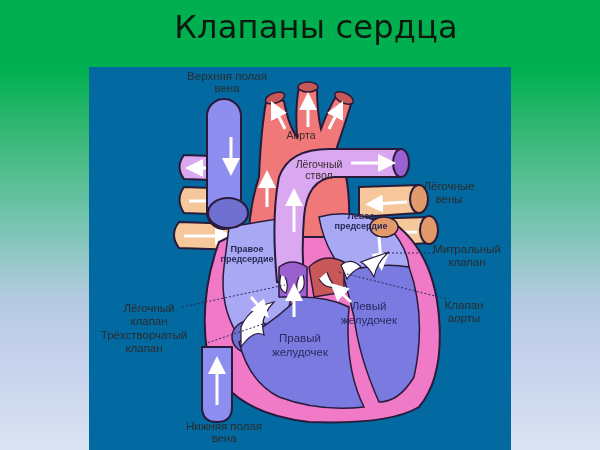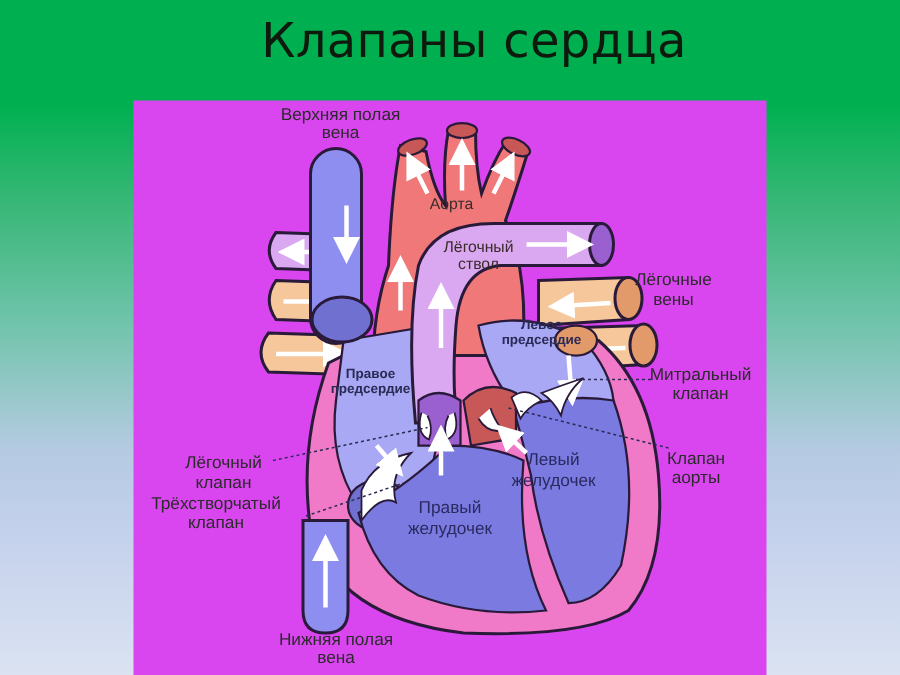--- a/index.html
+++ b/index.html
@@ -6,21 +6,21 @@
   body {
     width:600px; height:450px; overflow:hidden; position:relative;
     background: linear-gradient(to bottom, #00b050 0px, #00b050 70px, #3cb87a 140px, #6cc3a8 210px, #95c8c8 260px, #b5cae2 300px, #c3d0ec 350px, #dbe3f2 450px);
     font-family: "Liberation Sans", sans-serif;
   }
   .title {
     position:absolute; left:16px; top:8px; width:600px; text-align:center;
     font-family: "DejaVu Sans", sans-serif; font-size:32px; color:#0d1a0d; letter-spacing:0.2px;
   }
   .panel {
-    position:absolute; left:89px; top:67px; width:422px; height:383px; background:#d946ef;
+    position:absolute; left:89px; top:67px; width:422px; height:383px; background:#0369a1;
   }
   svg { position:absolute; left:0; top:0; }
   .lbl { font-family:"Liberation Sans", sans-serif; font-size:11.5px; fill:#2b2b2b; }
   .lbl-b { font-family:"Liberation Sans", sans-serif; font-size:9px; font-weight:bold; fill:#2a2a55; }
   .lbl-c { font-family:"Liberation Sans", sans-serif; font-size:10.5px; fill:#3a2a2a; }
   .lbl-v { font-family:"Liberation Sans", sans-serif; font-size:11.5px; fill:#2a2a60; }
 </style>
 </head>
 <body>
 

